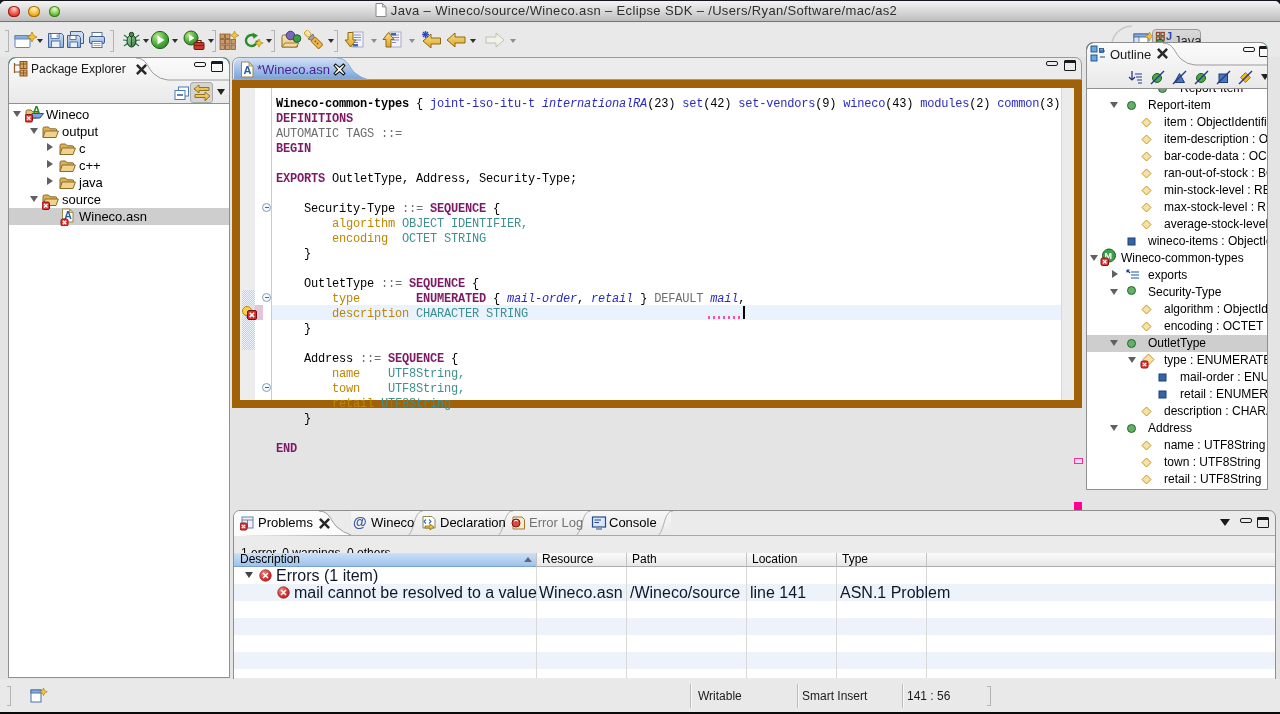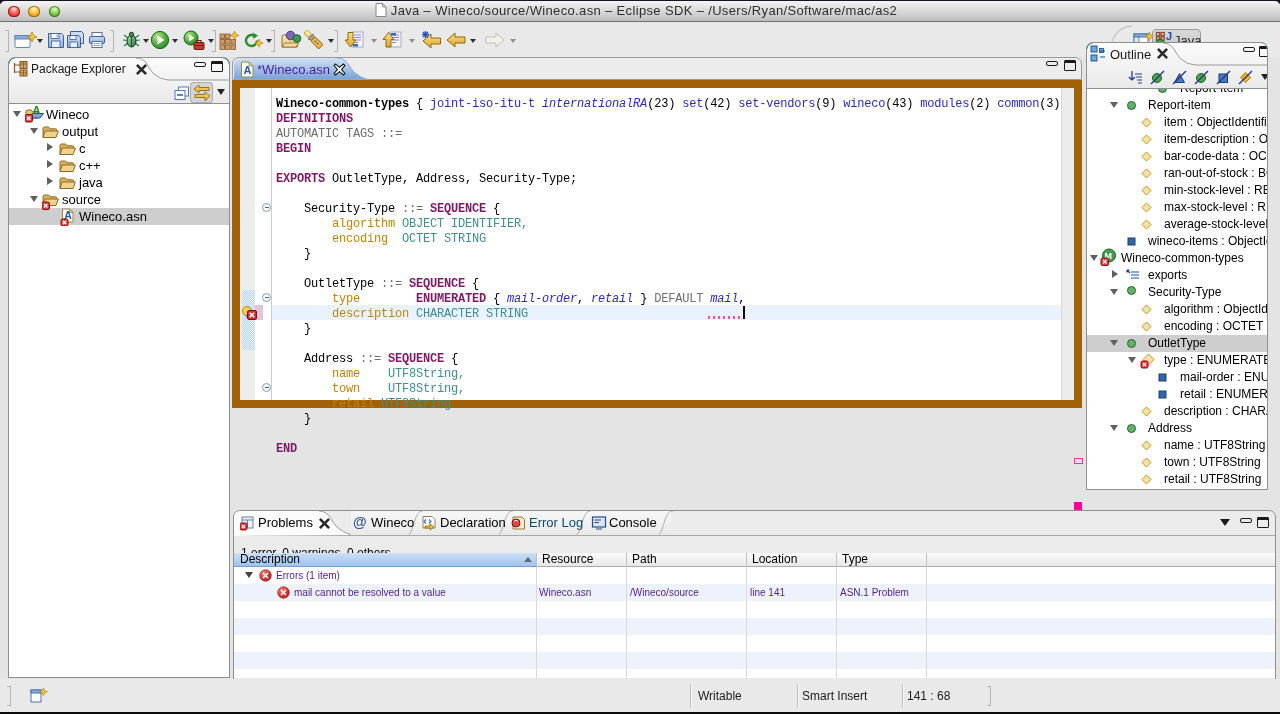--- a/index.html
+++ b/index.html
@@ -42,21 +42,21 @@
 pre#code .k{color:#7d1a66;font-weight:bold}
 pre#code .g{color:#6e6e6e}
 pre#code .b{color:#2a2ac4}
 pre#code .bi{color:#2a2ac4;font-style:italic}
 pre#code .t{color:#3f8f8f}
 pre#code .c{color:#3f9090;font-style:italic}
 pre#code .o{color:#bd8600}
 .fc{position:absolute;width:9px;height:9px;border:1px solid #7da0c0;border-radius:50%;background:#f6fafd}
 .fc:before{content:"";position:absolute;left:1.5px;top:3px;width:4px;height:1.2px;background:#4a6a8a}
 .thg{background:linear-gradient(#fbfbfb,#e7e7e7);border-left:1px solid #c2c2c2;border-bottom:1px solid #adadad}
-.cell{position:absolute;height:17px;line-height:17px;font-size:10px;color:#4c1d95;white-space:nowrap}
+.cell{position:absolute;height:17px;line-height:17px;font-size:16px;color:#0f172a;white-space:nowrap}
 
 #statusbar{left:0;top:679px;width:1280px;height:33px;background:#e9e9e9}
 #botline{left:0;top:712px;width:1280px;height:2px;background:#0a0a0a}
 .ssep{width:1px;height:24px;top:684px;background:#bdbdbd;box-shadow:1px 0 0 #f8f8f8}
 .stext{position:absolute;top:689px;font-size:12px;color:#1a1a1a}
 </style>
 </head>
 <body>
 <div class="abs" id="toolbar"></div>
 <div class="abs" id="topline"></div>
@@ -668,21 +668,21 @@
     <path d="M5 4.5L3 6.5l2 2M8 4.5l2 2-2 2" stroke="#3a6ab0" stroke-width="1.1" fill="none"></path>
     <path d="M9 15l4-3-4-3v2H4v2h5z" fill="#f0c23c" stroke="#8a6a10" stroke-width=".8"></path>
   </svg>
   <div class="abs" style="left:206px;top:4px;font-size:13px;color:#000">Declaration</div>
 
   <svg class="abs" style="left:276px;top:4px" width="17" height="17">
     <path d="M3 2h9l2.5 2.5V14H3z" fill="#f7eccb" stroke="#9a7a30"></path>
     <circle cx="6" cy="8" r="4" fill="#e04848" stroke="#8a1010"></circle>
     <path d="M4 6.5c1-1.5 3-1.5 4 0" stroke="#fff" stroke-width="1" fill="none"></path>
   </svg>
-  <div class="abs" style="left:295px;top:4px;font-size:13px;color:#0c4a6e">Error Log</div>
+  <div class="abs" style="left:295px;top:4px;font-size:13px;color:#737373">Error Log</div>
 
   <svg class="abs" style="left:357px;top:4px" width="17" height="17">
     <rect x="1.5" y="2" width="13" height="10" fill="#d8e6f8" stroke="#2a4a8a" stroke-width="1.2"></rect>
     <line x1="3.5" y1="5" x2="10" y2="5" stroke="#2a4a8a"></line>
     <line x1="3.5" y1="7.5" x2="8" y2="7.5" stroke="#2a4a8a"></line>
     <line x1="5" y1="14" x2="11" y2="14" stroke="#2a4a8a" stroke-width="1.2"></line>
   </svg>
   <div class="abs" style="left:375px;top:4px;font-size:13px;color:#000">Console</div>
 
   <div class="abs" style="left:986px;top:8px;width:0;height:0;border-left:5.5px solid transparent;border-right:5.5px solid transparent;border-top:7px solid #1a1a1a"></div>
@@ -737,16 +737,16 @@
 <svg class="abs" style="left:30px;top:687px" width="20" height="17">
   <rect x="1" y="3" width="10" height="12" fill="#fff" stroke="#4a70a8"></rect>
   <rect x="1" y="3" width="10" height="3" fill="#88aede" stroke="#4a70a8"></rect>
   <path d="M13.5 1l1.2 2.6 2.6 1.2-2.6 1.2-1.2 2.6-1.2-2.6L9.5 4.8l2.6-1.2z" fill="#f4c430" stroke="#a97d10" stroke-width=".6"></path>
 </svg>
 <div class="abs ssep" style="left:690px"></div>
 <div class="abs stext" style="left:698px">Writable</div>
 <div class="abs ssep" style="left:797px"></div>
 <div class="abs stext" style="left:802px">Smart Insert</div>
 <div class="abs ssep" style="left:902px"></div>
-<div class="abs stext" style="left:907px">141 : 68</div>
+<div class="abs stext" style="left:907px">141 : 56</div>
 <div class="abs" style="left:990px;top:686px;width:1px;height:20px;background:#b4b4b4"></div>
 <div class="abs" style="left:987px;top:686px;width:4px;height:1px;background:#b4b4b4"></div>
 <div class="abs" style="left:987px;top:705px;width:4px;height:1px;background:#b4b4b4"></div>
 
 </body></html>

